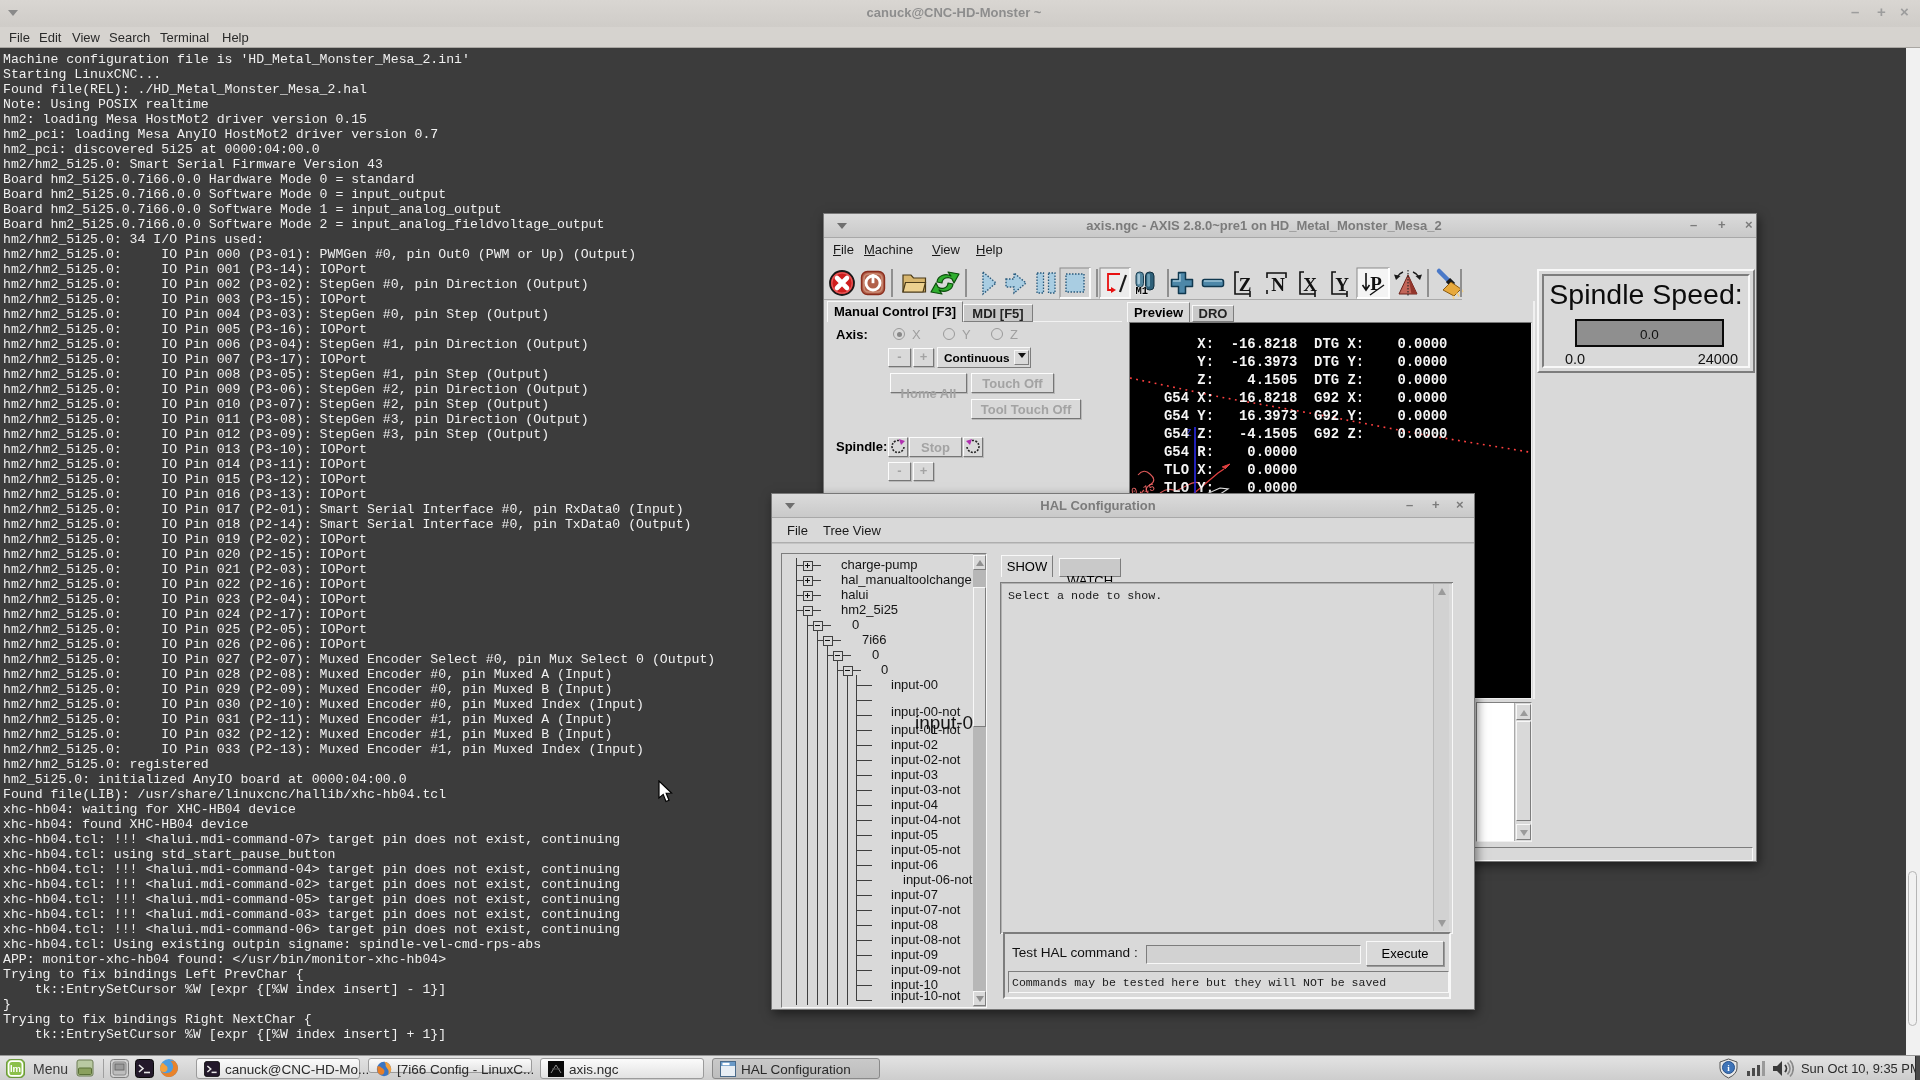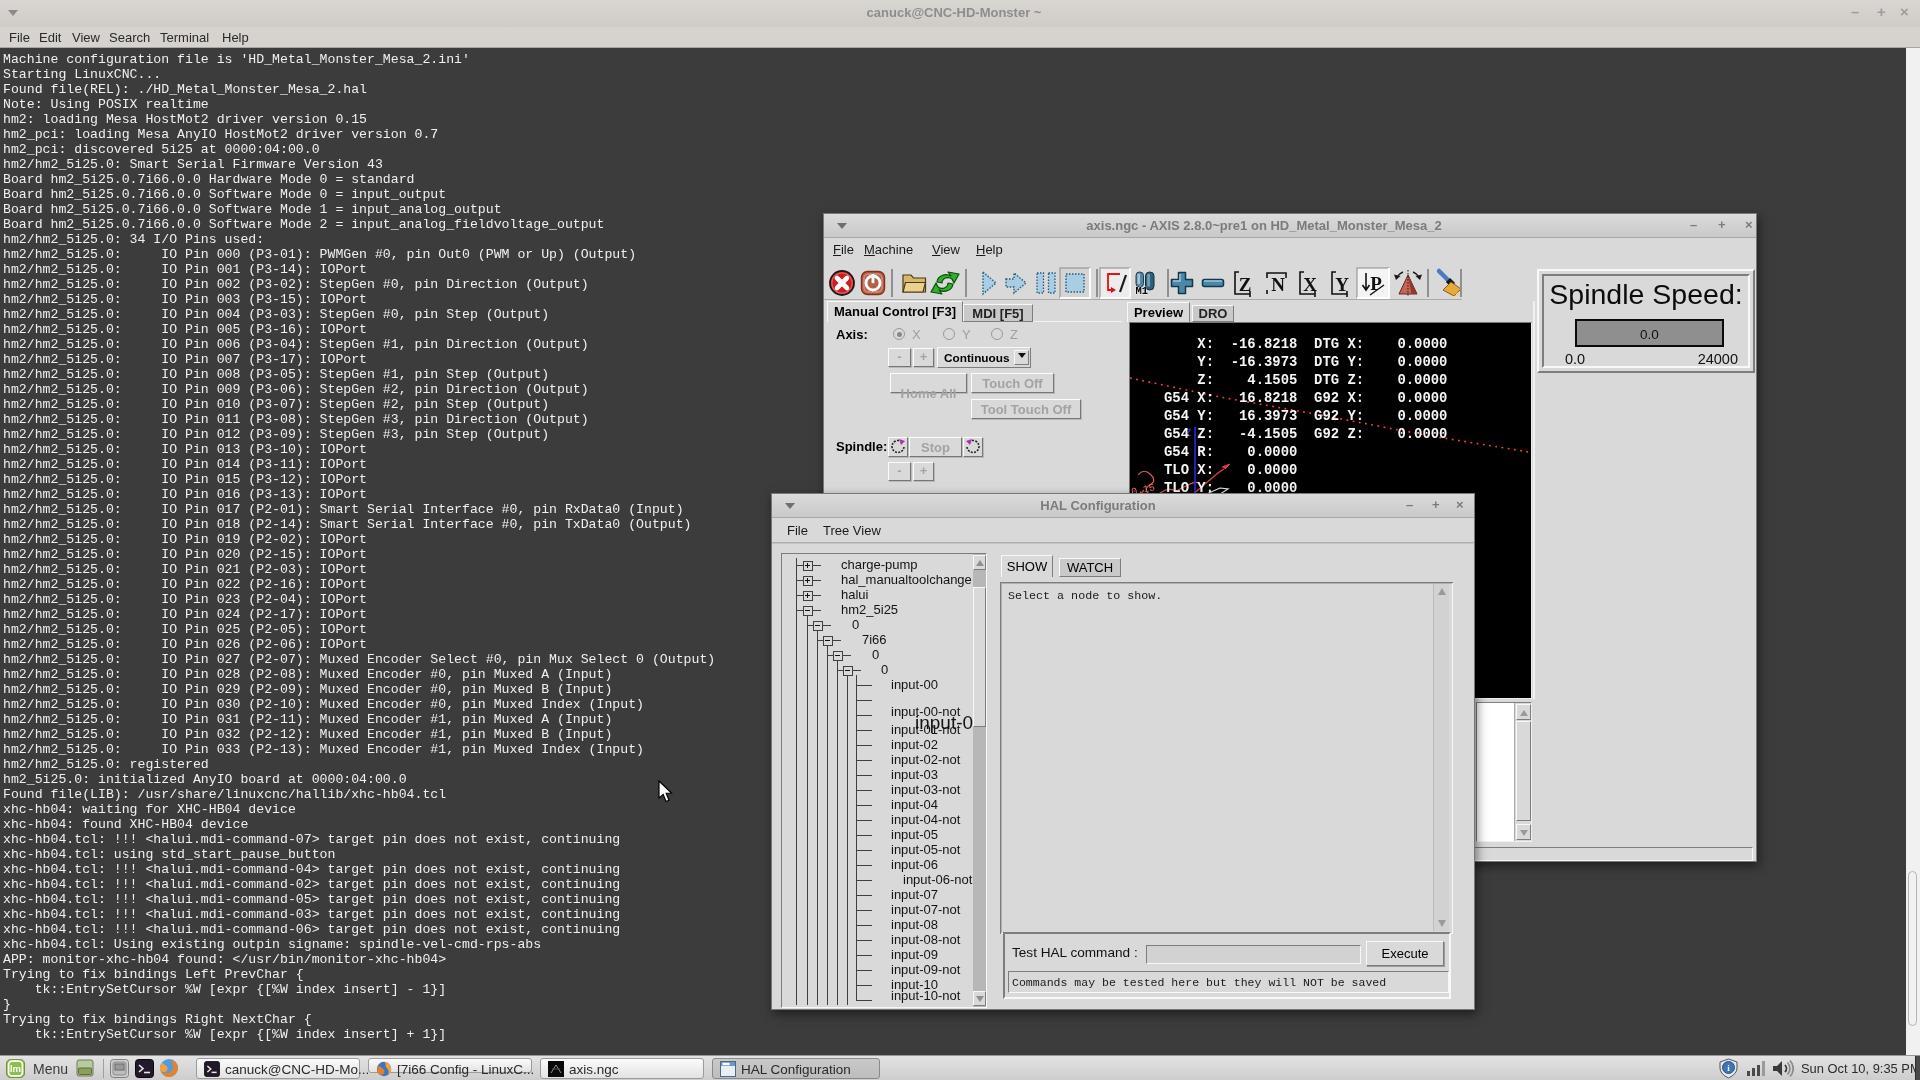--- a/index.html
+++ b/index.html
@@ -425,21 +425,21 @@
           <span style="display:block;margin:4px auto 0;width:0;height:0;border-left:4px solid transparent;border-right:4px solid transparent;border-bottom:6px solid #8f8f8f;"></span>
         </div>
       <div class="abs raised" style="left:0px;top:33px;width:13px;height:140px;background:#d9d9d9;"></div>
       <div class="abs raised" style="left:0px;top:437px;width:13px;height:15px;">
           <span style="display:block;margin:4px auto 0;width:0;height:0;border-left:4px solid transparent;border-right:4px solid transparent;border-top:6px solid #8f8f8f;"></span>
         </div>
     </div>
   </div>
 
   <div class="abs raised" style="left:229px;top:61px;width:52px;height:22px;border-bottom:none;font-size:13px;text-align:center;padding-top:3px;z-index:2;">SHOW</div>
-  <div class="abs raised" style="left:287px;top:64px;width:62px;height:19px;font-size:13px;text-align:center;padding-top:1px;background:#c9c9c9;">WATCH</div>
+  <div class="abs raised" style="left:287px;top:64px;width:62px;height:19px;font-size:13px;text-align:center;padding-top:14px;background:#c9c9c9;">WATCH</div>
 
   <div class="abs sunken2" style="left:228px;top:88px;width:453px;height:352px;">
     <div class="mono abs" style="left:8px;top:7px;font-size:11.7px;color:#1a1a1a;">Select a node to show.</div>
     <div class="abs" style="left:433px;top:2px;width:16px;height:347px;background:#d2d2d2;border-left:1px solid #bbb;">
       <div class="abs" style="left:4px;top:4px;width:0;height:0;border-left:4px solid transparent;border-right:4px solid transparent;border-bottom:7px solid #9a9a9a;"></div>
       <div class="abs" style="left:4px;bottom:4px;width:0;height:0;border-left:4px solid transparent;border-right:4px solid transparent;border-top:7px solid #9a9a9a;"></div>
     </div>
   </div>
 
   <div class="abs sunken" style="left:231px;top:438px;width:448px;height:67px;border-width:2px;">

